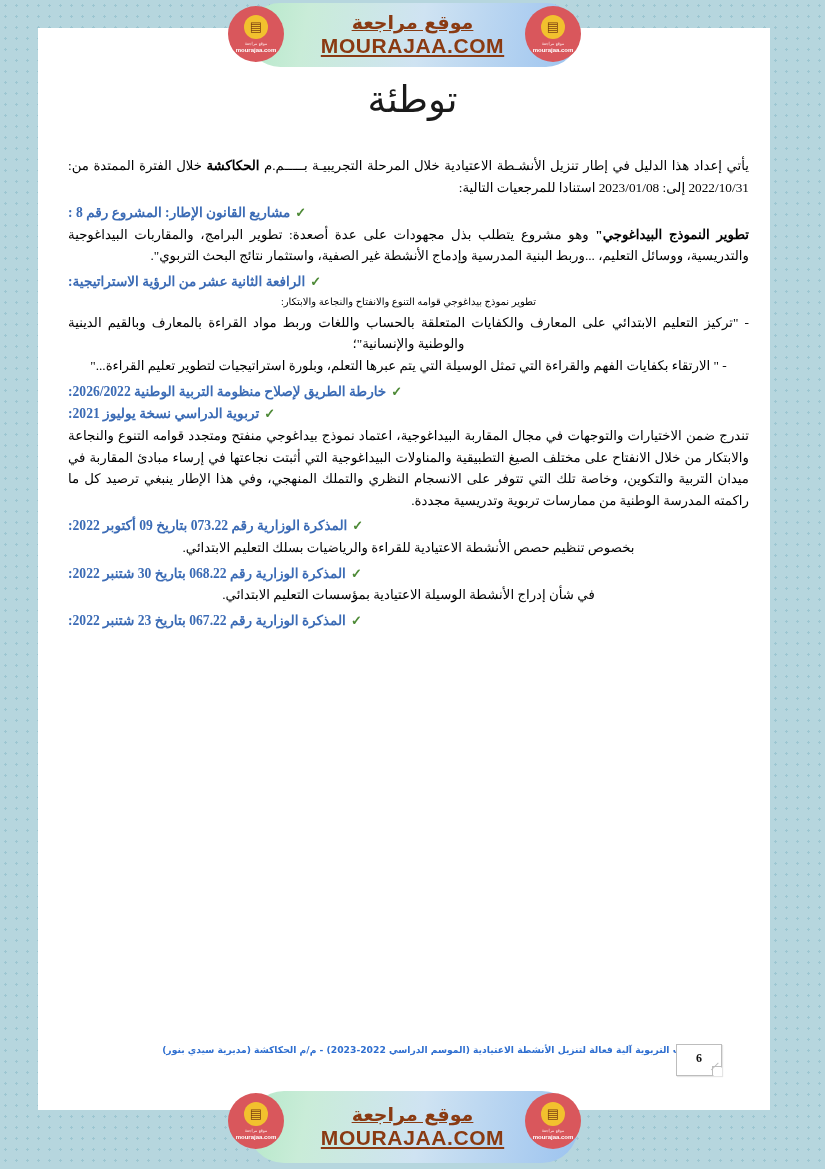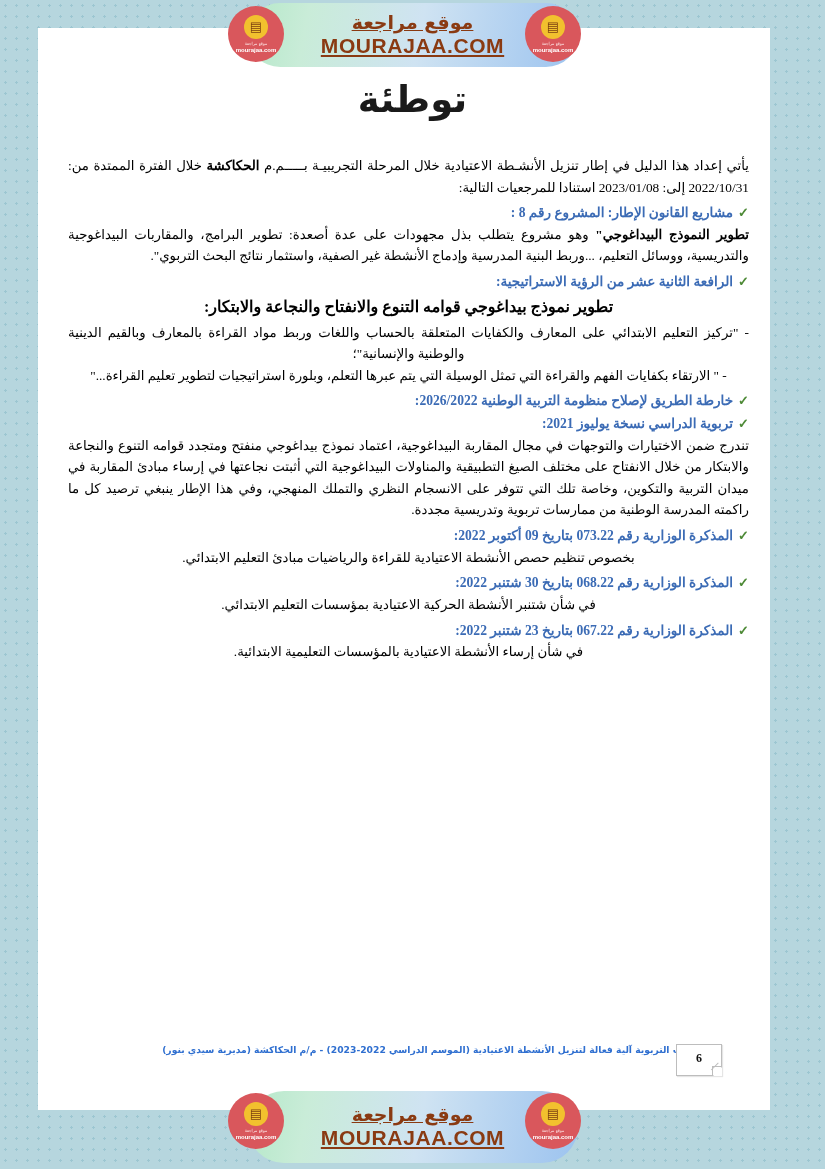--- a/index.html
+++ b/index.html
@@ -125,21 +125,21 @@
 
   
   .doc-title {
     position: absolute;
     left: 0;
     right: 0;
     top: 78px;
     text-align: center;
     font-family: "DejaVu Sans", sans-serif;
     font-size: 37px;
-    font-weight: bold;
+    font-weight: normal;
     color: #1a1a1a;
     letter-spacing: 0.5px;
   }
 
   .content {
     position: absolute;
     left: 68px;
     right: 76px;
     top: 155px;
     text-align: justify;
@@ -153,37 +153,37 @@
     text-align: justify;
     text-align-last: right;
   }
 
   b, .bold { font-weight: bold; }
 
   .bullet-head {
     color: #3b6bb5;
     font-weight: bold;
     font-size: 13.6px;
-    text-align: right;
+    text-align: left;
     margin: 1px 0 0 0;
     line-height: 1.6;
   }
 
   .check {
     color: #4e8a37;
     font-weight: bold;
     font-size: 13px;
     margin-left: 5px;
     display: inline-block;
   }
 
   .sub-bold {
-    font-weight: bold;
+    font-weight: normal;
     text-align: center;
-    font-size: 16px;
+    font-size: 10px;
     margin: 1px 0 2px 0;
   }
 
   .quote-line {
     text-align: justify;
     text-align-last: center;
     margin: 0;
   }
 
   .note-line {
@@ -302,31 +302,30 @@
   </div>
 
   <div class="bullet-head">
     <span class="check">✓</span><span>تربوية الدراسي نسخة يوليوز 2021:</span>
   </div>
   <div class="para blk">تندرج ضمن الاختيارات والتوجهات في مجال المقاربة البيداغوجية، اعتماد نموذج بيداغوجي منفتح ومتجدد قوامه التنوع والنجاعة والابتكار من خلال الانفتاح على مختلف الصيغ التطبيقية والمناولات البيداغوجية التي أثبتت نجاعتها في إرساء مبادئ المقاربة في ميدان التربية والتكوين، وخاصة تلك التي تتوفر على الانسجام النظري والتملك المنهجي، وفي هذا الإطار ينبغي ترصيد كل ما راكمته المدرسة الوطنية من ممارسات تربوية وتدريسية مجددة.</div>
 
   <div class="bullet-head">
     <span class="check">✓</span><span>المذكرة الوزارية رقم 073.22 بتاريخ 09 أكتوبر 2022:</span>
   </div>
-  <div class="note-line blk">بخصوص تنظيم حصص الأنشطة الاعتيادية للقراءة والرياضيات مبادئ التعليم الابتدائي.</div>
+  <div class="note-line blk">بخصوص تنظيم حصص الأنشطة الاعتيادية للقراءة والرياضيات بسلك التعليم الابتدائي.</div>
 
   <div class="bullet-head">
     <span class="check">✓</span><span>المذكرة الوزارية رقم 068.22 بتاريخ 30 شتنبر 2022:</span>
   </div>
-  <div class="note-line blk">في شأن شتنبر الأنشطة الحركية الاعتيادية بمؤسسات التعليم الابتدائي.</div>
+  <div class="note-line blk">في شأن إدراج الأنشطة الوسيلة الاعتيادية بمؤسسات التعليم الابتدائي.</div>
 
   <div class="bullet-head">
     <span class="check">✓</span><span>المذكرة الوزارية رقم 067.22 بتاريخ 23 شتنبر 2022:</span>
   </div>
-  <div class="note-line">في شأن إرساء الأنشطة الاعتيادية بالمؤسسات التعليمية الابتدائية.</div>
 
 </div>
 
 <div class="footer">
   <div class="footer-text">الألعاب التربوية آلية فعالة لتنزيل الأنشطة الاعتيادية (الموسم الدراسي 2022-2023) - م/م الحكاكشة (مديرية سيدي بنور)</div>
 </div>
 
 <div class="page-num-box">
   <div class="num">6</div>
   <div class="fold"></div>

